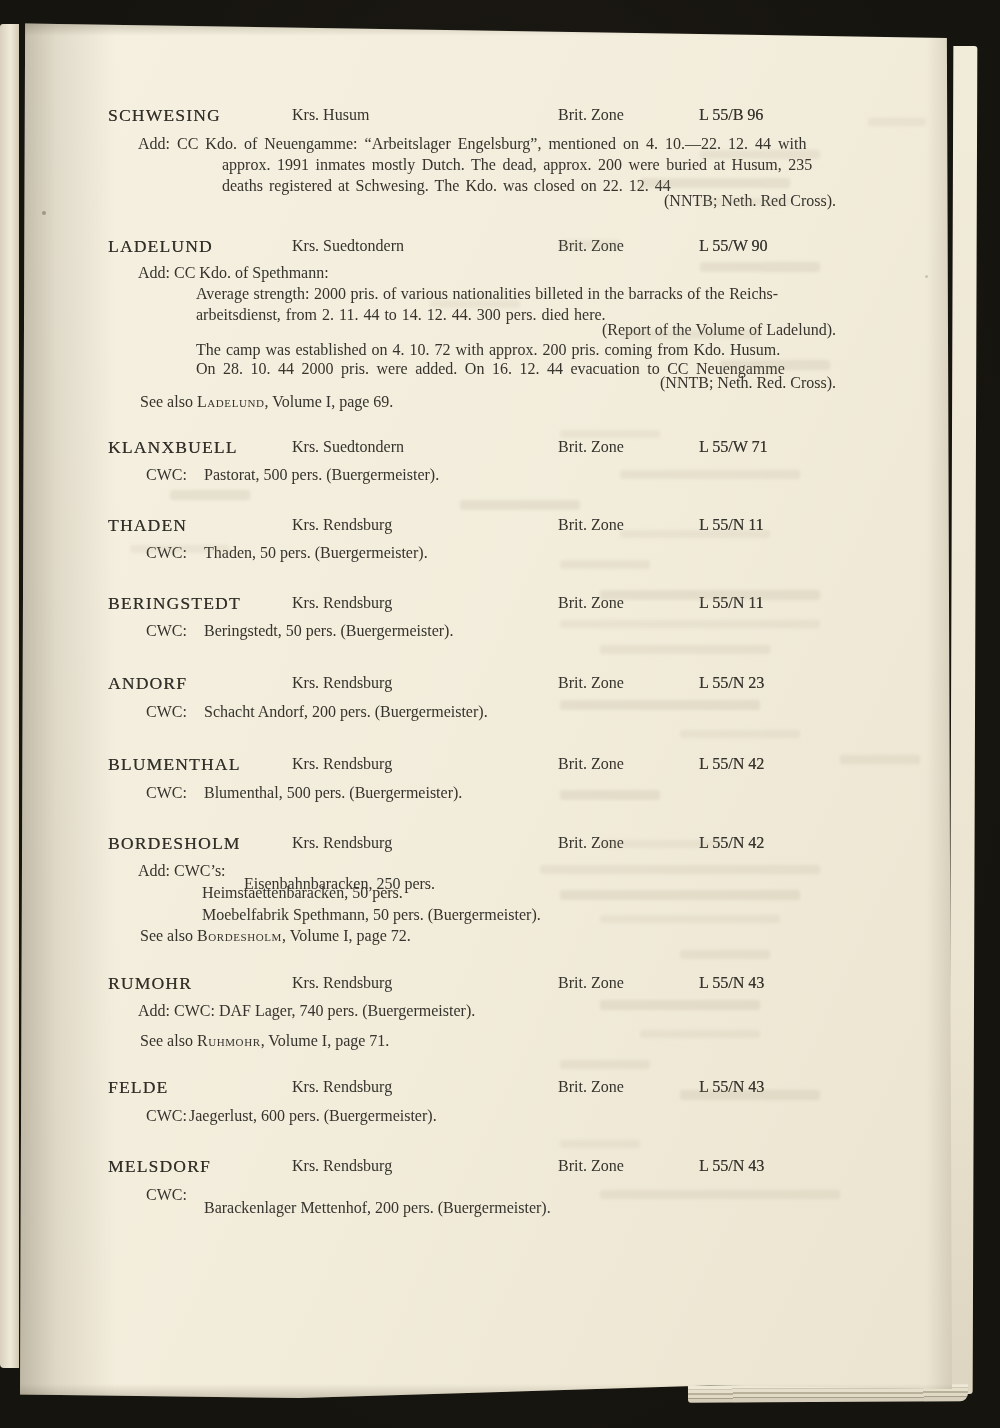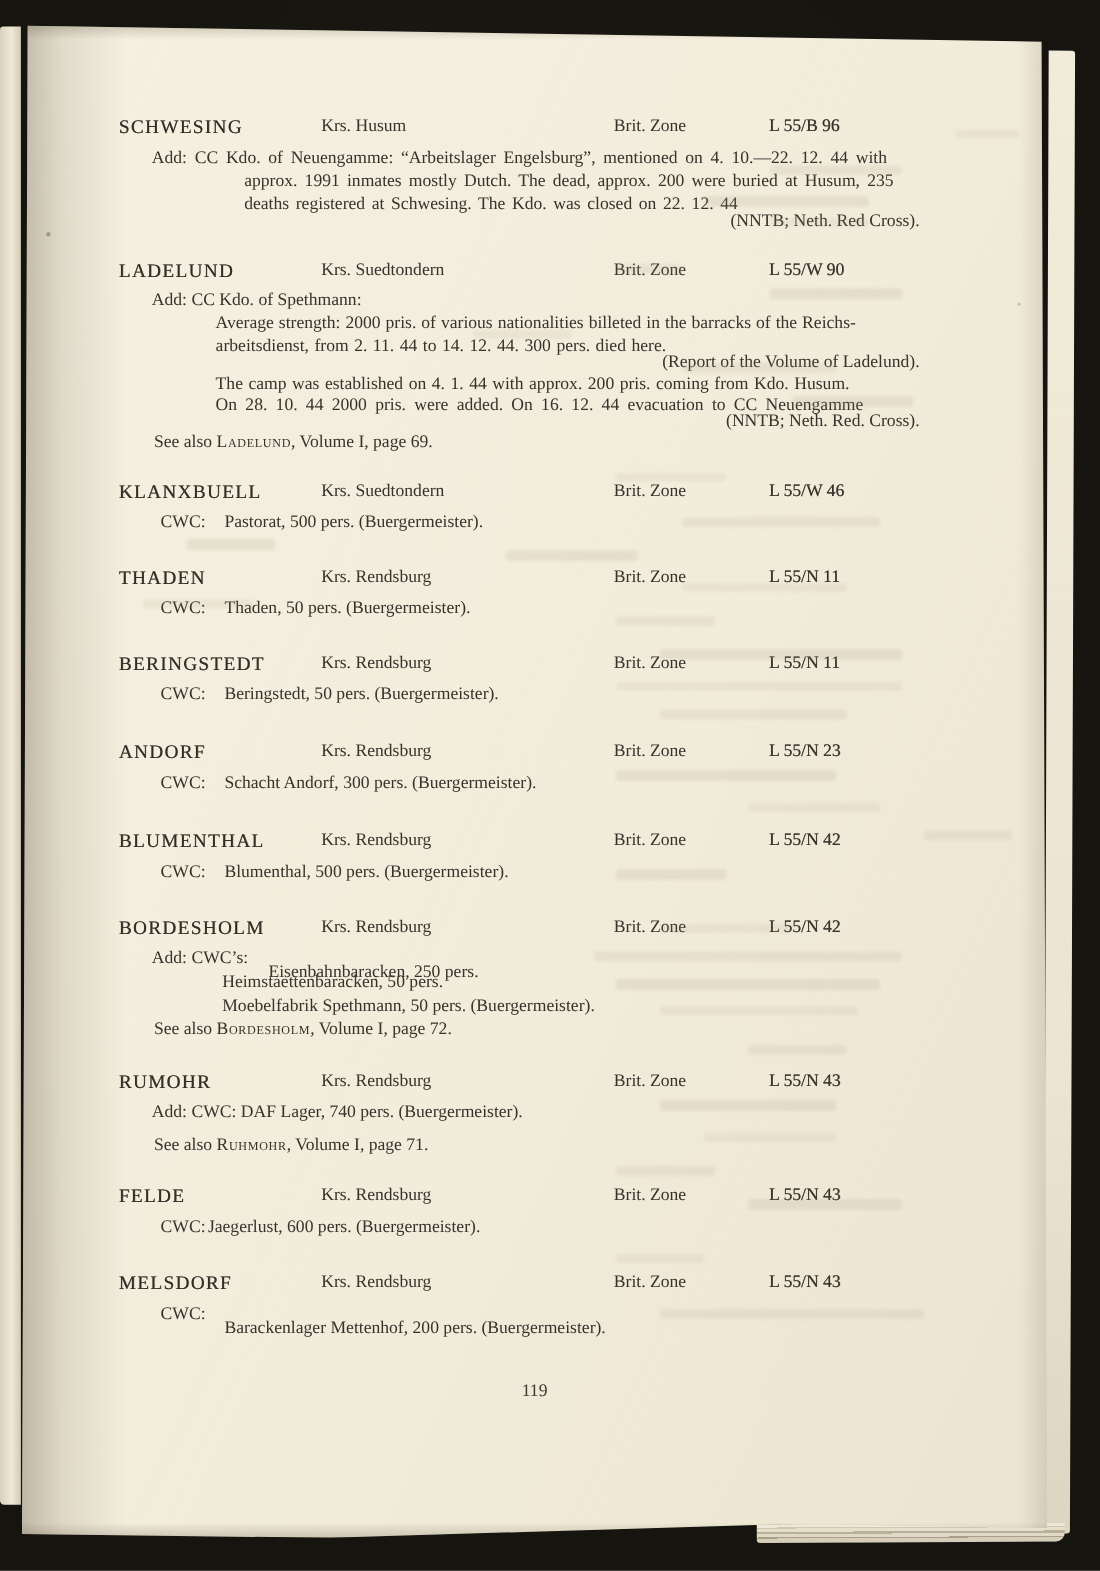--- a/index.html
+++ b/index.html
@@ -79,31 +79,31 @@
 
   <div class="entry" style="top:216px">
     <span class="nm" style="left:88px">LADELUND</span>
     <span class="col" style="left:272px">Krs. Suedtondern</span>
     <span class="col" style="left:538px">Brit. Zone</span>
     <span class="col code" style="left:679px">L 55/W 90</span>
     <span class="bl" style="top:28px;left:118px">Add: CC Kdo. of Spethmann:</span>
     <span class="bl" style="top:49px;left:176px;word-spacing:0.5px">Average strength: 2000 pris. of various nationalities billeted in the barracks of the Reichs-</span>
     <span class="bl" style="top:70px;left:176px;word-spacing:1px">arbeitsdienst, from 2. 11. 44 to 14. 12. 44. 300 pers. died here.</span>
     <span class="bl rl" style="top:85px">(Report of the Volume of Ladelund).</span>
-    <span class="bl" style="top:105px;left:176px;word-spacing:1px">The camp was established on 4. 1. 44 with approx. 200 pris. coming from Kdo. Husum.</span>
+    <span class="bl" style="top:105px;left:176px;word-spacing:1px">The camp was established on 4. 10. 72 with approx. 200 pris. coming from Kdo. Husum.</span>
     <span class="bl" style="top:124px;left:176px;word-spacing:3.5px">On 28. 10. 44 2000 pris. were added. On 16. 12. 44 evacuation to CC Neuengamme</span>
     <span class="bl rl" style="top:138px">(NNTB; Neth. Red. Cross).</span>
     <span class="bl" style="top:157px;left:120px"><span>See also </span><span class="sc">Ladelund</span><span>, Volume I, page 69.</span></span>
   </div>
 
   <div class="entry" style="top:417px">
     <span class="nm" style="left:88px">KLANXBUELL</span>
     <span class="col" style="left:272px">Krs. Suedtondern</span>
     <span class="col" style="left:538px">Brit. Zone</span>
-    <span class="col code" style="left:679px">L 55/W 46</span>
+    <span class="col code" style="left:679px">L 55/W 71</span>
     <span class="bl" style="top:29px;left:126px">CWC:</span>
     <span class="bl" style="top:29px;left:184px">Pastorat, 500 pers. (Buergermeister).</span>
   </div>
 
   <div class="entry" style="top:495px">
     <span class="nm" style="left:88px">THADEN</span>
     <span class="col" style="left:272px">Krs. Rendsburg</span>
     <span class="col" style="left:538px">Brit. Zone</span>
     <span class="col code" style="left:679px">L 55/N 11</span>
     <span class="bl" style="top:29px;left:126px">CWC:</span>
@@ -118,21 +118,21 @@
     <span class="bl" style="top:29px;left:126px">CWC:</span>
     <span class="bl" style="top:29px;left:184px">Beringstedt, 50 pers. (Buergermeister).</span>
   </div>
 
   <div class="entry" style="top:653px">
     <span class="nm" style="left:88px">ANDORF</span>
     <span class="col" style="left:272px">Krs. Rendsburg</span>
     <span class="col" style="left:538px">Brit. Zone</span>
     <span class="col code" style="left:679px">L 55/N 23</span>
     <span class="bl" style="top:30px;left:126px">CWC:</span>
-    <span class="bl" style="top:30px;left:184px">Schacht Andorf, 300 pers. (Buergermeister).</span>
+    <span class="bl" style="top:30px;left:184px">Schacht Andorf, 200 pers. (Buergermeister).</span>
   </div>
 
   <div class="entry" style="top:734px">
     <span class="nm" style="left:88px">BLUMENTHAL</span>
     <span class="col" style="left:272px">Krs. Rendsburg</span>
     <span class="col" style="left:538px">Brit. Zone</span>
     <span class="col code" style="left:679px">L 55/N 42</span>
     <span class="bl" style="top:30px;left:126px">CWC:</span>
     <span class="bl" style="top:30px;left:184px">Blumenthal, 500 pers. (Buergermeister).</span>
   </div>
@@ -169,21 +169,20 @@
 
   <div class="entry" style="top:1136px">
     <span class="nm" style="left:88px">MELSDORF</span>
     <span class="col" style="left:272px">Krs. Rendsburg</span>
     <span class="col" style="left:538px">Brit. Zone</span>
     <span class="col code" style="left:679px">L 55/N 43</span>
     <span class="bl" style="top:30px;left:126px">CWC:</span>
     <span class="bl" style="top:43px;left:184px">Barackenlager Mettenhof, 200 pers. (Buergermeister).</span>
   </div>
 
-  <div class="abs pageno">119</div>
 
   <div class="abs speck" style="left:22px;top:191px;width:4px;height:4px;opacity:0.65"></div>
   <div class="abs speck" style="left:905px;top:255px;width:3px;height:3px;opacity:0.4"></div>
 
   <div class="abs shade spine-shade"></div>
   <div class="abs shade top-shade"></div>
   <div class="abs shade bottom-shade"></div>
   <div class="abs shade right-shade"></div>
 <div class="ghost" style="left: 848px; top: 98px; width: 58px; height: 8px; opacity: 0.11;"></div>
     <div class="ghost" style="left: 680px; top: 130px; width: 120px; height: 9px; opacity: 0.135;"></div>

